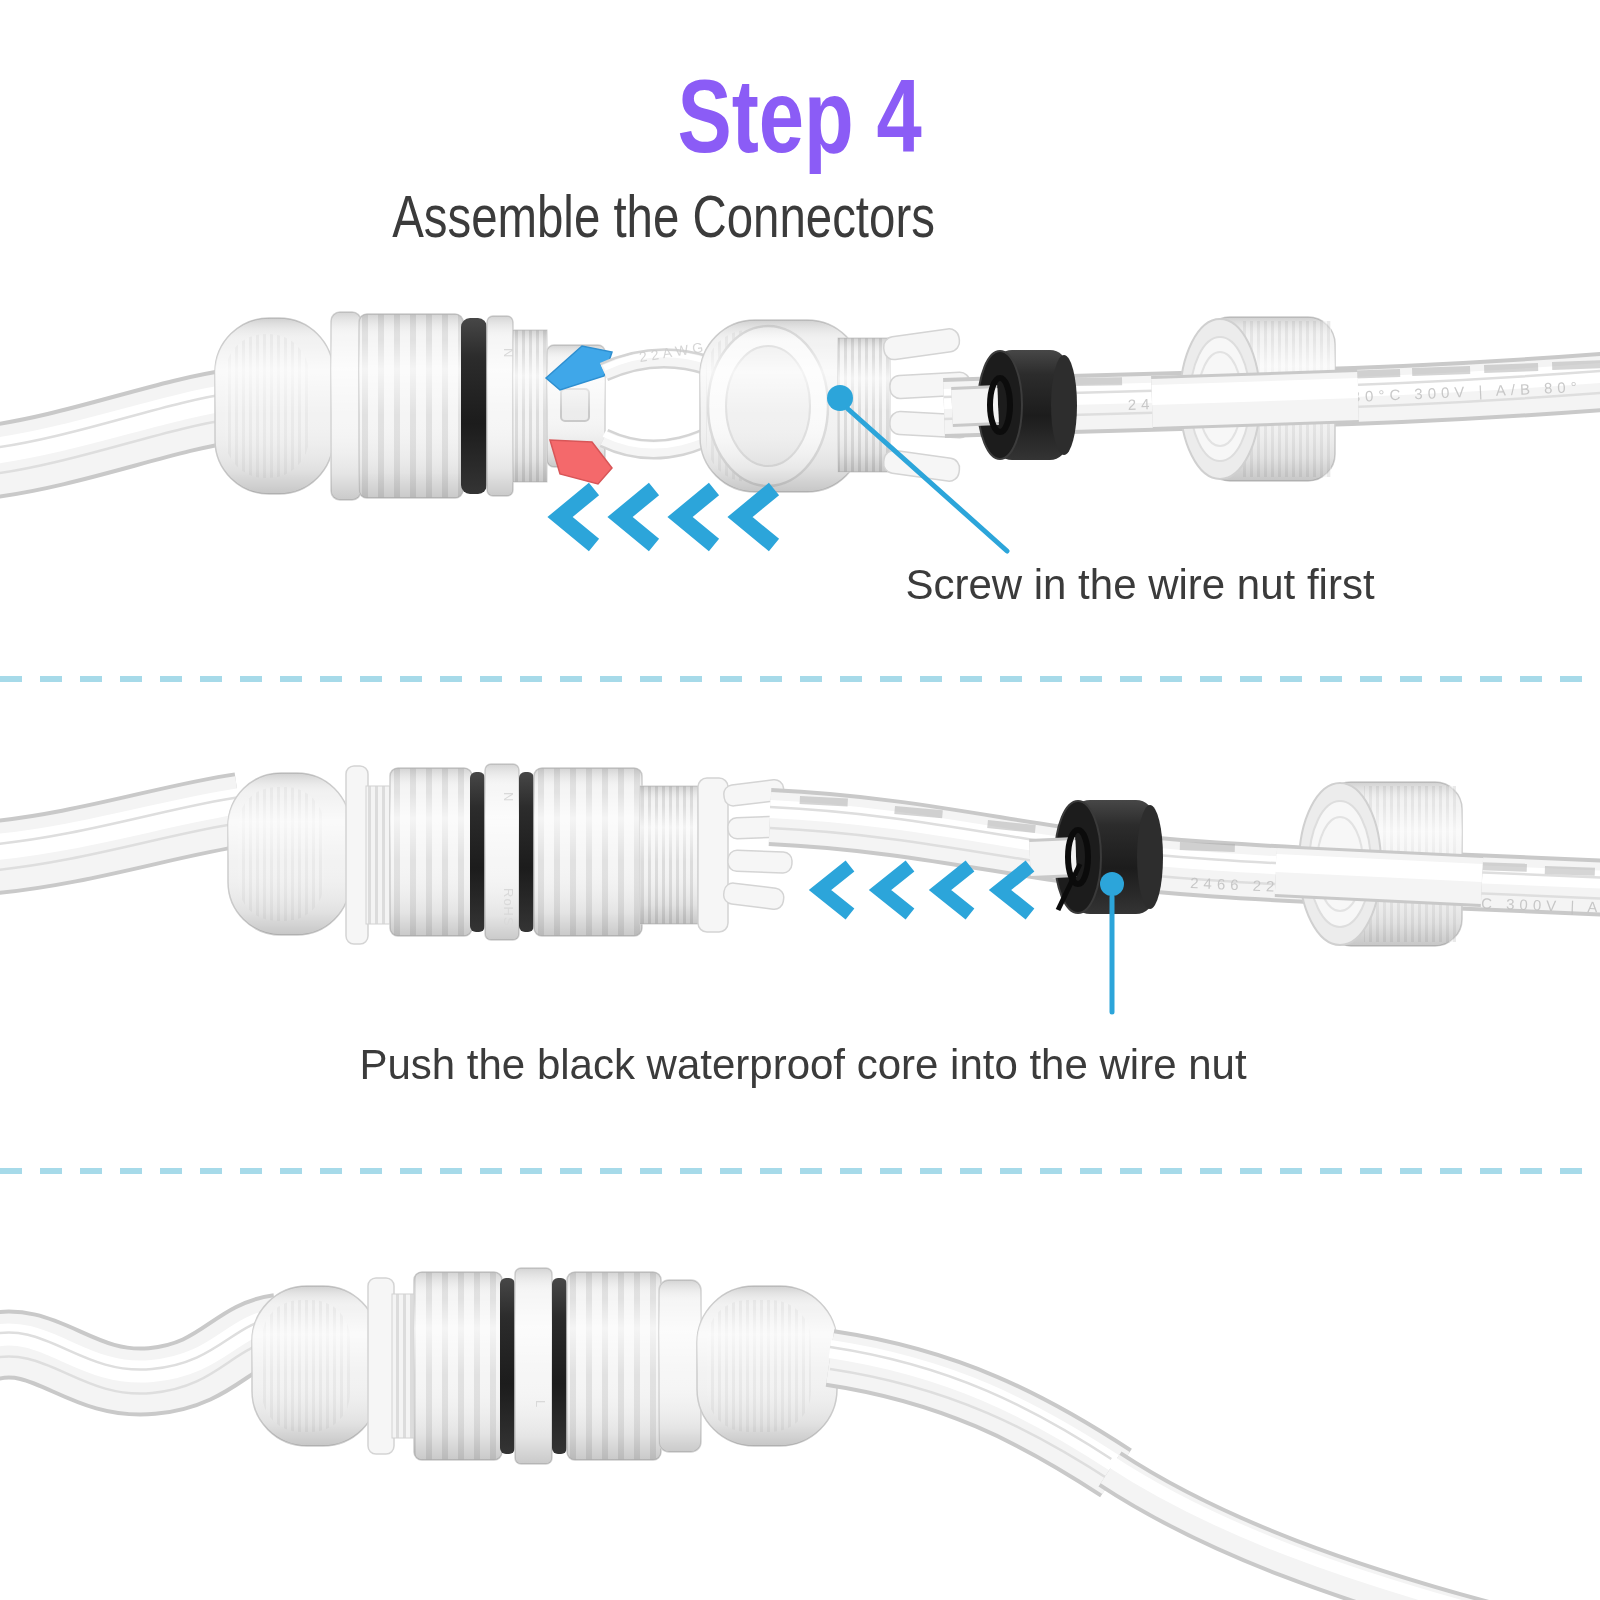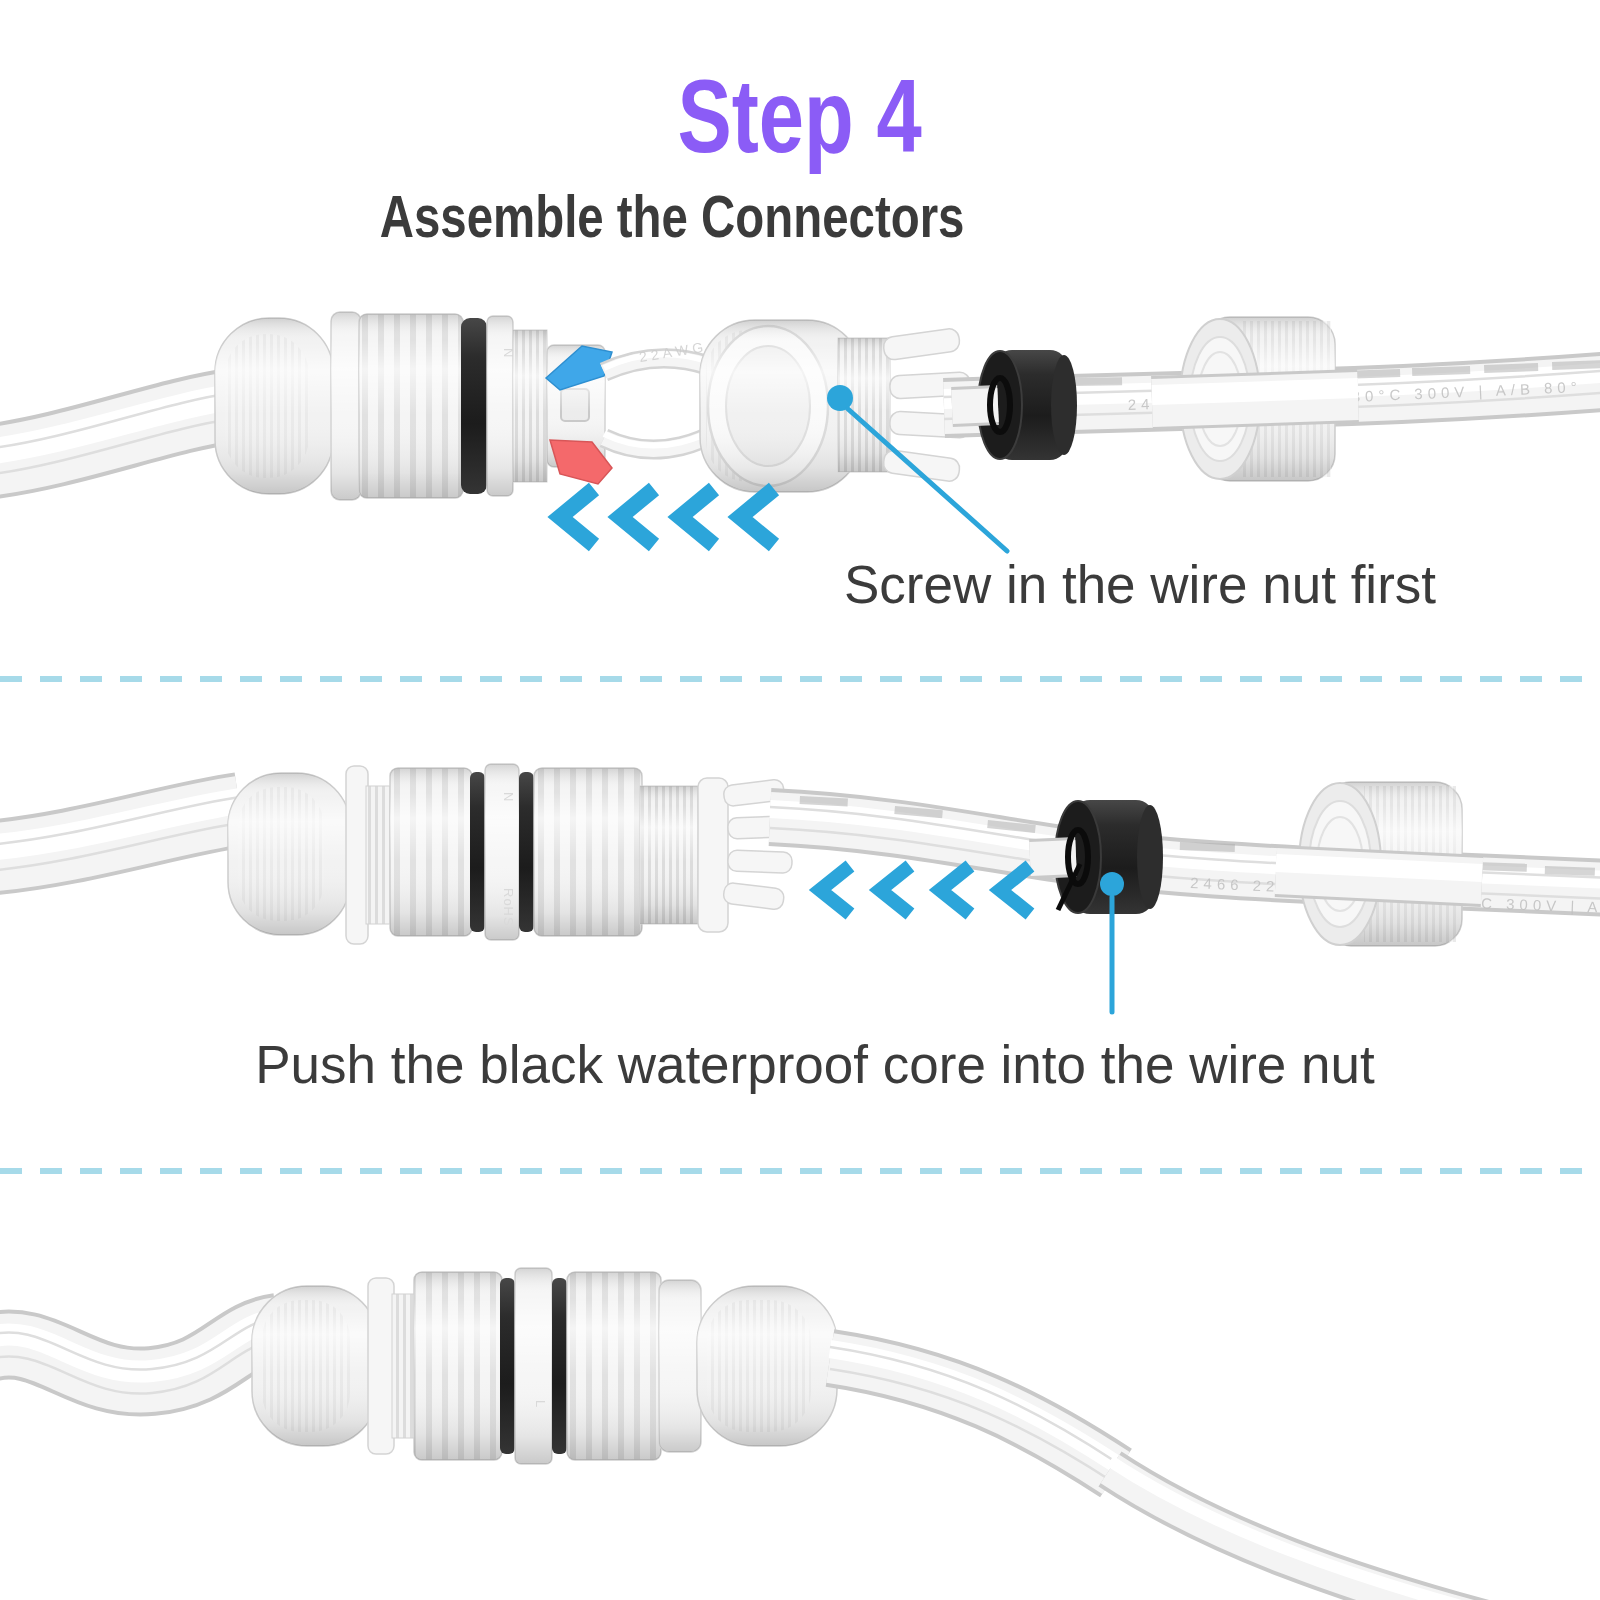--- a/index.html
+++ b/index.html
@@ -4,26 +4,26 @@
 <style>
   html,body{margin:0;padding:0;}
   body{
     width:1600px;height:1600px;background:#ffffff;position:relative;overflow:hidden;
     font-family:"Liberation Sans",sans-serif;
   }
   .abs{position:absolute;}
   .title{top:64px;left:0;width:1600px;text-align:center;color:#8b5cf6;
          font-weight:700;font-size:103px;line-height:106px;white-space:nowrap;}
   .title>span{display:inline-block;transform:scaleX(.79);transform-origin:center;}
-  .subtitle{top:184px;left:8px;width:1328px;text-align:center;color:#3b3b3b;
-            font-weight:700;font-size:60px;line-height:66px;white-space:nowrap;}
+  .subtitle{top:184px;left:0;width:1328px;text-align:center;color:#3b3b3b;
+            font-weight:400;font-size:60px;line-height:66px;white-space:nowrap;}
   .subtitle>span{display:inline-block;transform:scaleX(.79);transform-origin:center;}
-  .annotation{color:#3b3b3b;font-size:53px;line-height:58px;text-align:center;white-space:nowrap;}
+  .annotation{color:#3b3b3b;font-size:42px;line-height:58px;text-align:center;white-space:nowrap;}
   #ann1{left:810px;top:556px;width:660px;}
-  #ann2{left:230px;top:1036px;width:1170px;}
+  #ann2{left:218px;top:1036px;width:1170px;}
   .divider{left:0;width:1600px;height:6px;
            background:repeating-linear-gradient(90deg,#A6DAE9 0 22px,transparent 22px 40px);}
   #div1{top:676px;} #div2{top:1168px;}
   svg#art{position:absolute;top:0;left:0;}
 
   .plast{fill:#f2f2f2;stroke:#cdcdcd;stroke-width:1.5;}
   .plastL{fill:#f6f6f6;stroke:#d4d4d4;stroke-width:1.5;}
   .shade{fill:url(#gShade);pointer-events:none;}
   .ribs{fill:url(#pRibs);stroke:#cfcfcf;stroke-width:1.5;}
   .fine{fill:url(#pFine);stroke:#d2d2d2;stroke-width:1;}

